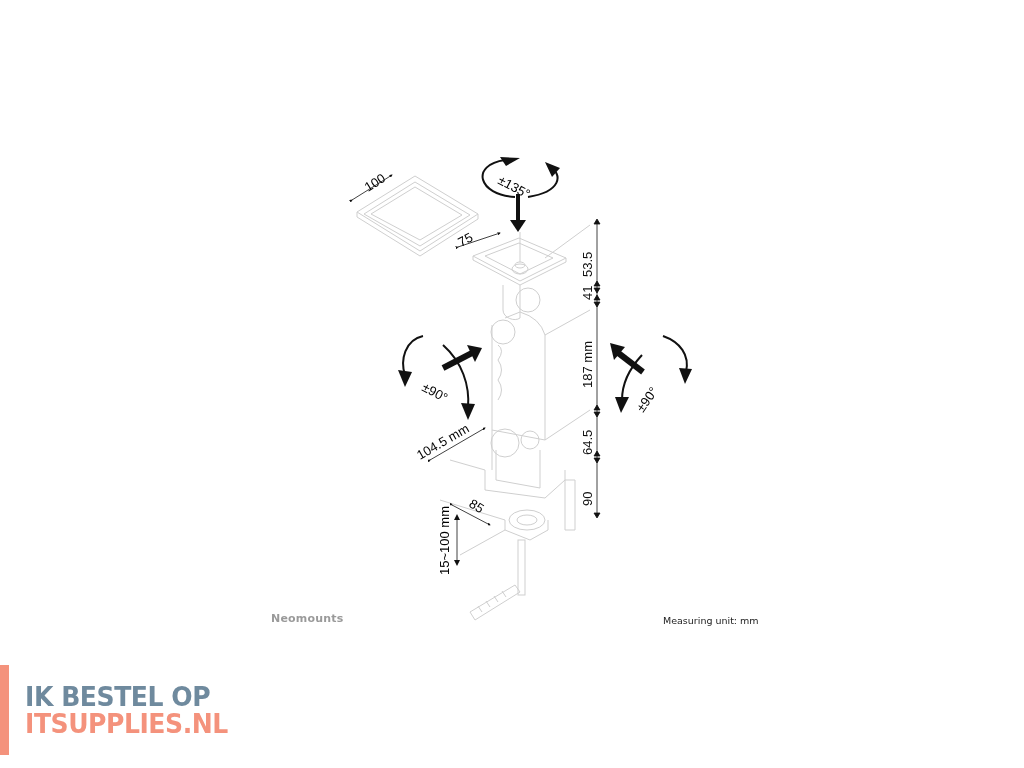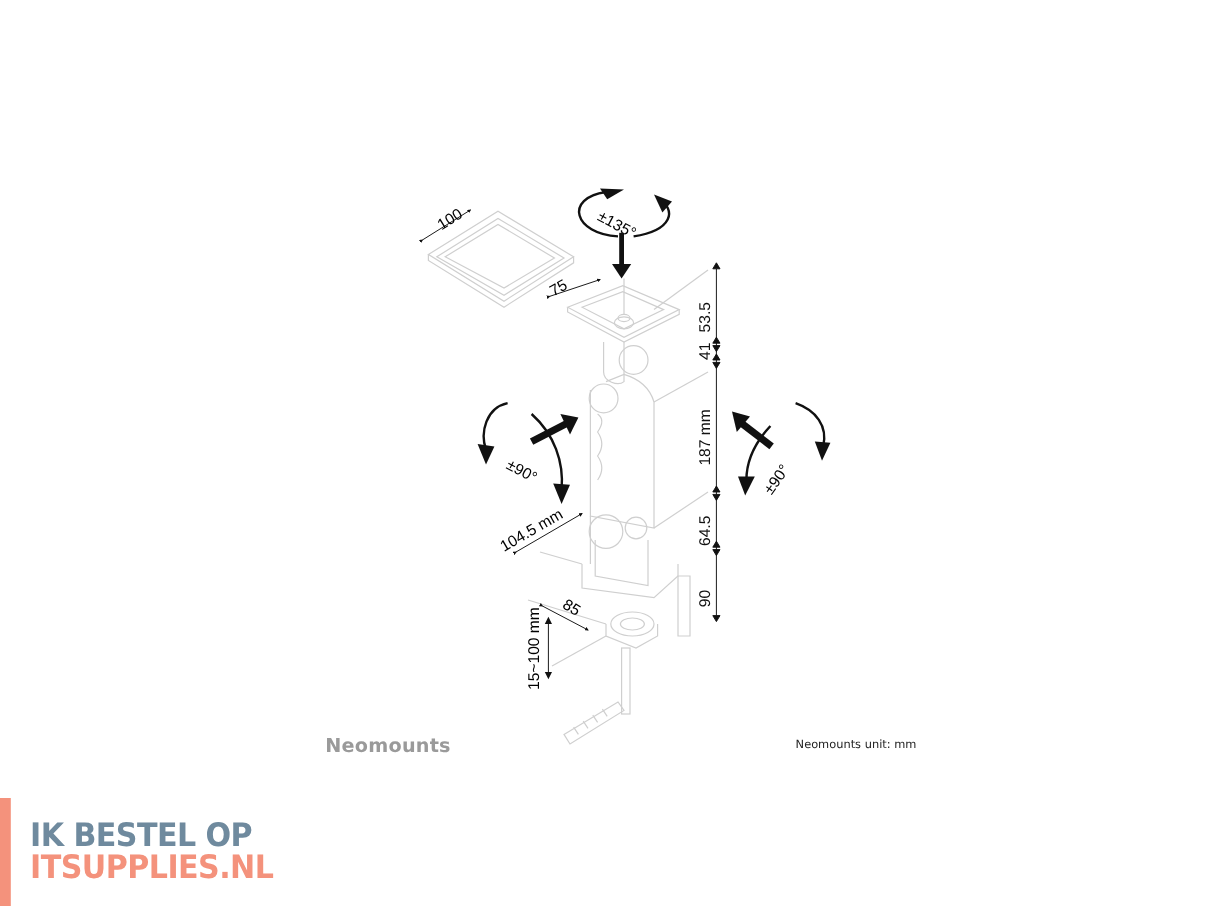--- a/index.html
+++ b/index.html
@@ -1,18 +1,18 @@
 <!DOCTYPE html>
 <html><head>
 <meta charset="utf-8">
 <style>
   html,body{margin:0;padding:0;background:#ffffff;}
   body{width:1024px;height:768px;position:relative;overflow:hidden;font-family:"Liberation Sans",sans-serif;}
   #drawing{position:absolute;left:0;top:0;width:1024px;height:768px;}
-  .brand{position:absolute;left:271px;top:612px;font-family:"DejaVu Sans",sans-serif;font-size:16px;font-weight:bold;color:#9a9a9a;letter-spacing:0.2px;}
+  .brand{position:absolute;left:271px;top:612px;font-family:"DejaVu Sans",sans-serif;font-size:11px;font-weight:bold;color:#9a9a9a;letter-spacing:0.2px;}
   .unit{position:absolute;left:663px;top:615px;font-family:"DejaVu Sans",sans-serif;font-size:9.5px;color:#222;}
   .logo-bar{position:absolute;left:0;top:665px;width:9px;height:90px;}
   .logo-line1,.logo-line2{position:absolute;left:25px;font-family:"DejaVu Sans",sans-serif;font-weight:bold;font-size:27px;line-height:28px;letter-spacing:-0.5px;transform:scaleX(0.93);transform-origin:left top;}
   .logo-line1{top:683px;}
   .logo-line2{top:710px;}
   svg text{font-family:"Liberation Sans",sans-serif;}
 </style>
 </head>
 <body>
 
@@ -129,17 +129,17 @@
   </g>
 
   <g>
     <line x1="457" y1="520" x2="457" y2="560" stroke="#111" stroke-width="0.8"></line>
     <path d="M454,520 L460,520 L457,514 Z M454,560 L460,560 L457,566 Z" fill="#111"></path>
     <text x="449" y="575" font-size="13" transform="rotate(-90 449 575)">15~100 mm</text>
   </g>
 </svg>
 
 <div class="brand">Neomounts</div>
-<div class="unit">Neomounts unit: mm</div>
+<div class="unit">Measuring unit: mm</div>
 
 <div class="logo-bar" style="background:#f4927c;"></div>
 <div class="logo-line1" style="color:#6f8a9e;">IK BESTEL OP</div>
 <div class="logo-line2" style="color:#f4927c;">ITSUPPLIES.NL</div>
 
 </body></html>

